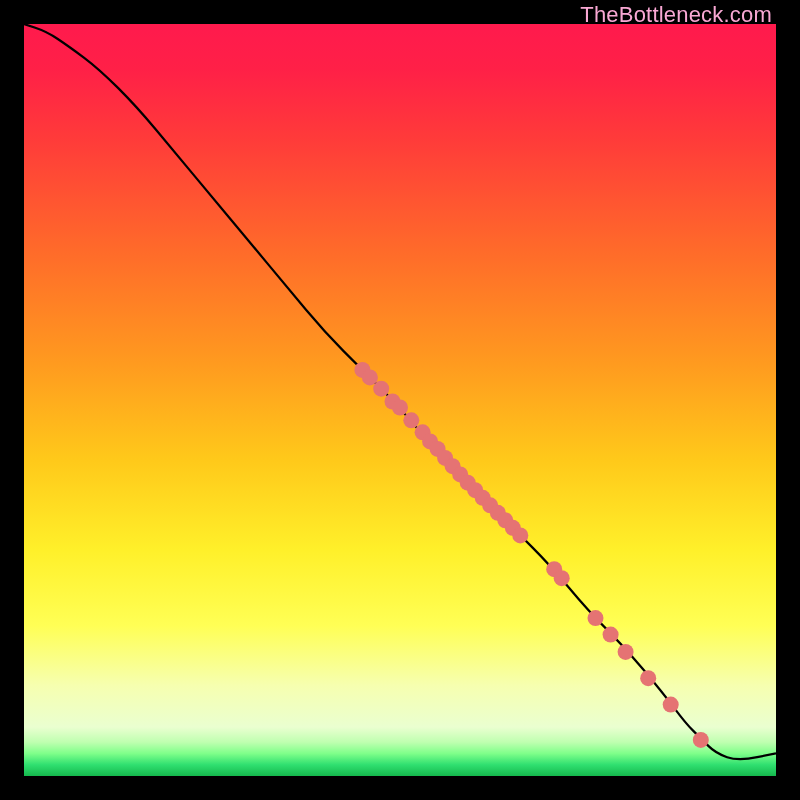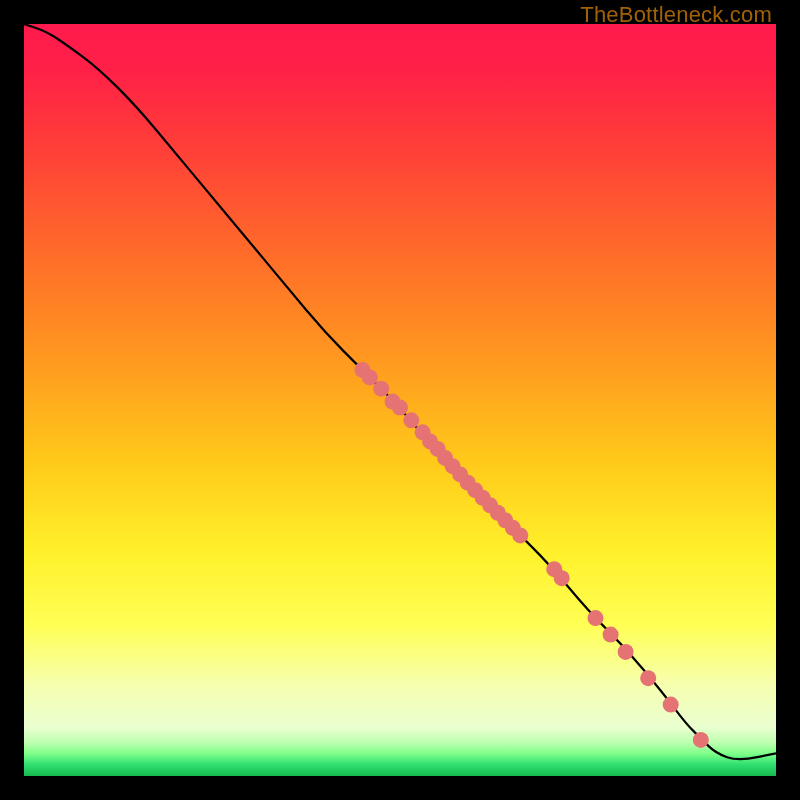--- a/index.html
+++ b/index.html
@@ -23,21 +23,21 @@
     position: absolute;
     left: 0;
     top: 0;
     width: 752px;
     height: 752px;
   }
   .watermark {
     position: absolute;
     top: 2px;
     right: 28px;
-    color: #a16207;
+    color: #f9a8d4;
     font-size: 22px;
     font-weight: 400;
     letter-spacing: 0.2px;
     user-select: none;
   }
   svg { display: block; }
 </style>
 </head>
 <body>
 

